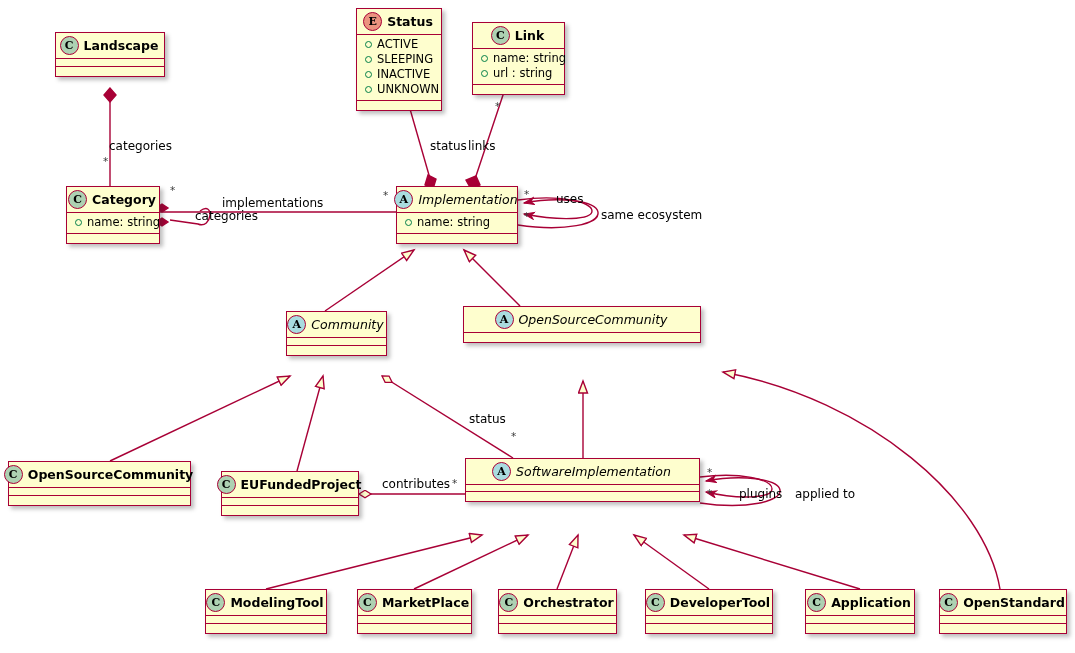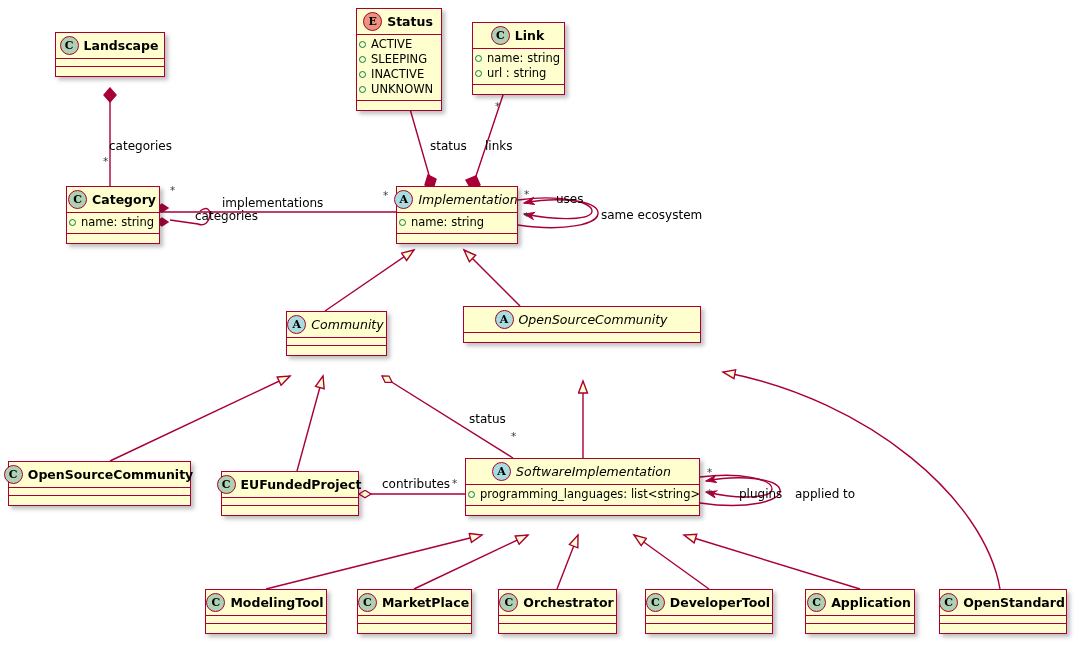--- a/index.html
+++ b/index.html
@@ -57,21 +57,21 @@
   .badge-class   { background: #ADD1B2; }
   .badge-abstract{ background: #A9DCDF; }
   .badge-enum    { background: #EB937F; }
   .cls-title {
     font-size: 12.5px;
     color: #000000;
   }
   .cls-title.abstract { font-style: italic; }
   .cls-title.concrete { font-weight: bold; }
   .cls-attrs {
-    padding: 2px 6px 3px 2px;
+    padding: 2px 6px 3px 8px;
     border-bottom: 1.4px solid #A80036;
     min-height: 7px;
     box-sizing: border-box;
   }
   .cls-attrs.empty { padding: 0; height: 8px; }
   .cls-methods {
     min-height: 8px;
     height: 9px;
     box-sizing: border-box;
   }
@@ -284,24 +284,20 @@
         </div>
         <div class="cls-attrs empty"></div>
         <div class="cls-methods"></div>
       </div>
       <div class="uml-class" style="left: 465px; top: 458px; width: 235px;">
         <div class="cls-header">
           <span class="badge badge-abstract">A</span>
           <span class="cls-title abstract">SoftwareImplementation</span>
         </div>
         <div class="cls-attrs">
-          <div class="attr-row">
-            <span class="vis-dot"></span>
-            <span>programming_languages: list&lt;string&gt;</span>
-          </div>
         </div>
         <div class="cls-methods"></div>
       </div>
       <div class="uml-class" style="left: 205px; top: 589px; width: 122px;">
         <div class="cls-header">
           <span class="badge badge-class">C</span>
           <span class="cls-title concrete">ModelingTool</span>
         </div>
         <div class="cls-attrs empty"></div>
         <div class="cls-methods"></div>
@@ -343,21 +339,21 @@
           <span class="badge badge-class">C</span>
           <span class="cls-title concrete">OpenStandard</span>
         </div>
         <div class="cls-attrs empty"></div>
         <div class="cls-methods"></div>
       </div>
     </div>
   <div id="label-layer">
       <div class="edge-label" style="left: 109px; top: 139px;">categories</div>
       <div class="edge-label" style="left: 430px; top: 139px;">status</div>
-      <div class="edge-label" style="left: 485px; top: 139px;">links</div>
+      <div class="edge-label" style="left: 468px; top: 139px;">links</div>
       <div class="edge-label" style="left: 222px; top: 196px;">implementations</div>
       <div class="edge-label" style="left: 195px; top: 209px;">categories</div>
       <div class="edge-label" style="left: 556px; top: 192px;">uses</div>
       <div class="edge-label" style="left: 601px; top: 208px;">same ecosystem</div>
       <div class="edge-label" style="left: 469px; top: 412px;">status</div>
       <div class="edge-label" style="left: 352px; top: 477px; margin-left: 30px;">contributes</div>
       <div class="edge-label" style="left: 739px; top: 487px;">plugins</div>
       <div class="edge-label" style="left: 795px; top: 487px;">applied to</div>
       <div class="mult-label" style="left: 103px; top: 155px;">*</div>
       <div class="mult-label" style="left: 495px; top: 100px;">*</div>

